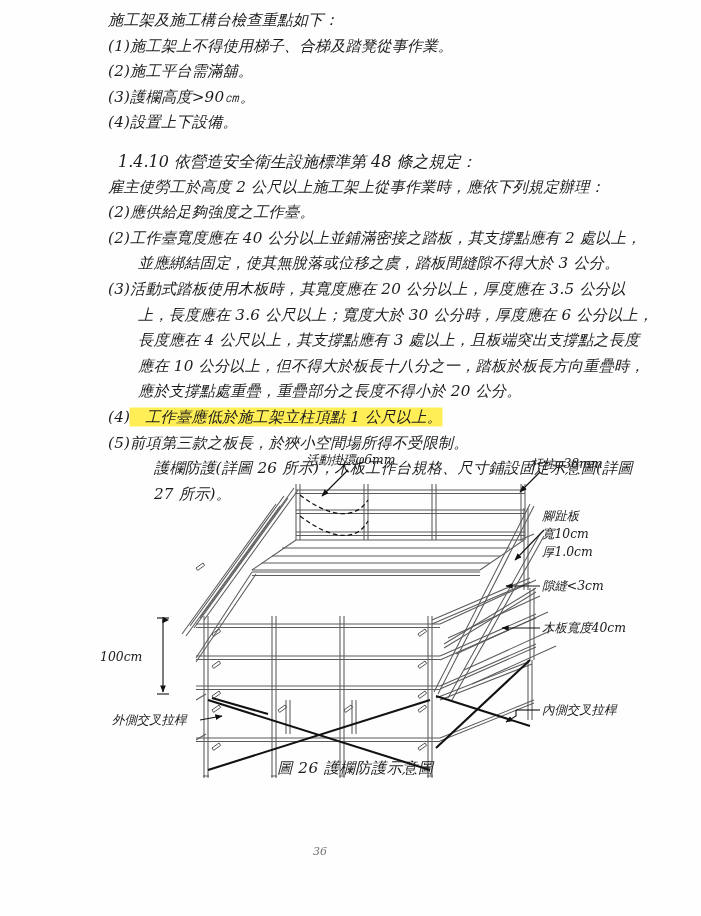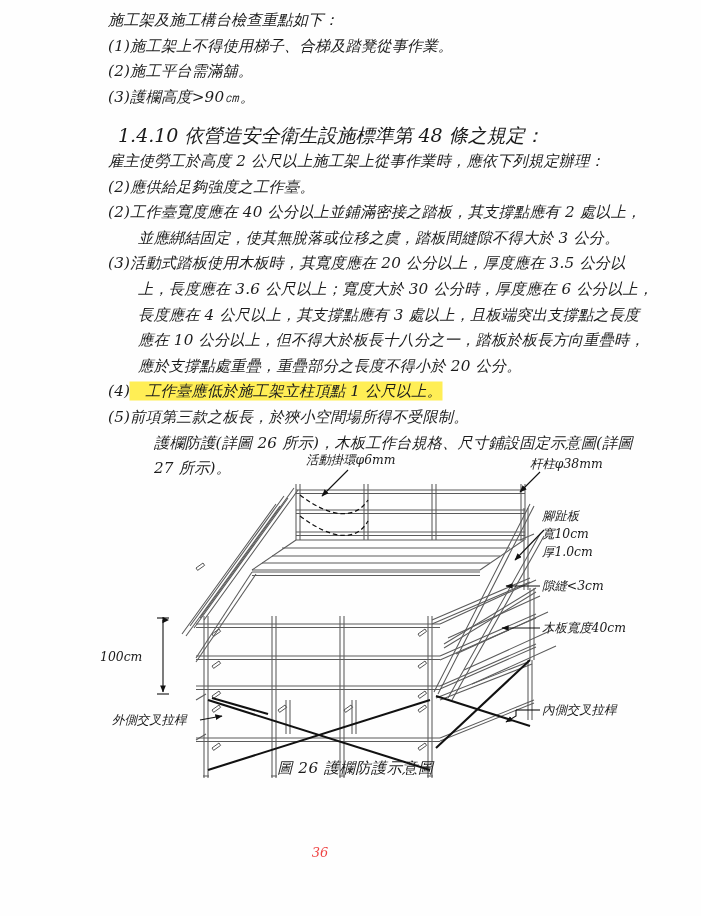--- a/index.html
+++ b/index.html
@@ -35,21 +35,21 @@
     font-size: 15.2px;
     line-height: 25.6px;
     letter-spacing: 0.2px;
     white-space: nowrap;
     color: #1c1c1c;
   }
   .line.indent-hang { padding-left: 30px; }
   .line.indent-2 { padding-left: 46px; }
   .gap-sm { height: 13px; }
   .heading {
-    font-size: 19px;
+    font-size: 16px;
     line-height: 25.6px;
     padding-left: 10px;
     white-space: nowrap;
   }
   .hl {
     background: #ffee55;
     box-shadow: 0 0 0 0.5px #ffee55;
     padding-left: 15px;
   }
 
@@ -73,42 +73,43 @@
     letter-spacing: 0.5px;
   }
   .fig-caption span { padding-left: 10px; }
 
   .page-number {
     position: absolute;
     left: 0;
     top: 845px;
     width: 640px;
     text-align: center;
-    font-size: 13px;
-    color: #ef4444;
+    font-size: 11px;
+    color: #737373;
   }
 
   
   .lbl {
     font-family: "DejaVu Serif", "Liberation Serif", serif;
     font-size: 12.4px;
     fill: #1a1a1a;
   }
 </style>
 </head>
 <body>
 
 <div class="page">
 
   <div class="text-block">
 
     <div class="line">施工架及施工構台檢查重點如下：</div>
     <div class="line">(1)施工架上不得使用梯子、合梯及踏凳從事作業。</div>
     <div class="line">(2)施工平台需滿舖。</div>
     <div class="line">(3)護欄高度&gt;90㎝。</div>
+    <div class="line">(4)設置上下設備。</div>
 
     <div class="gap-sm"></div>
 
     <div class="heading">1.4.10 依營造安全衛生設施標準第 48 條之規定：</div>
 
     <div class="line">雇主使勞工於高度 2 公尺以上施工架上從事作業時，應依下列規定辦理：</div>
     <div class="line">(2)應供給足夠強度之工作臺。</div>
     <div class="line">(2)工作臺寬度應在 40 公分以上並鋪滿密接之踏板，其支撐點應有 2 處以上，</div>
     <div class="line indent-hang">並應綁結固定，使其無脫落或位移之虞，踏板間縫隙不得大於 3 公分。</div>
     <div class="line">(3)活動式踏板使用木板時，其寬度應在 20 公分以上，厚度應在 3.5 公分以</div>

